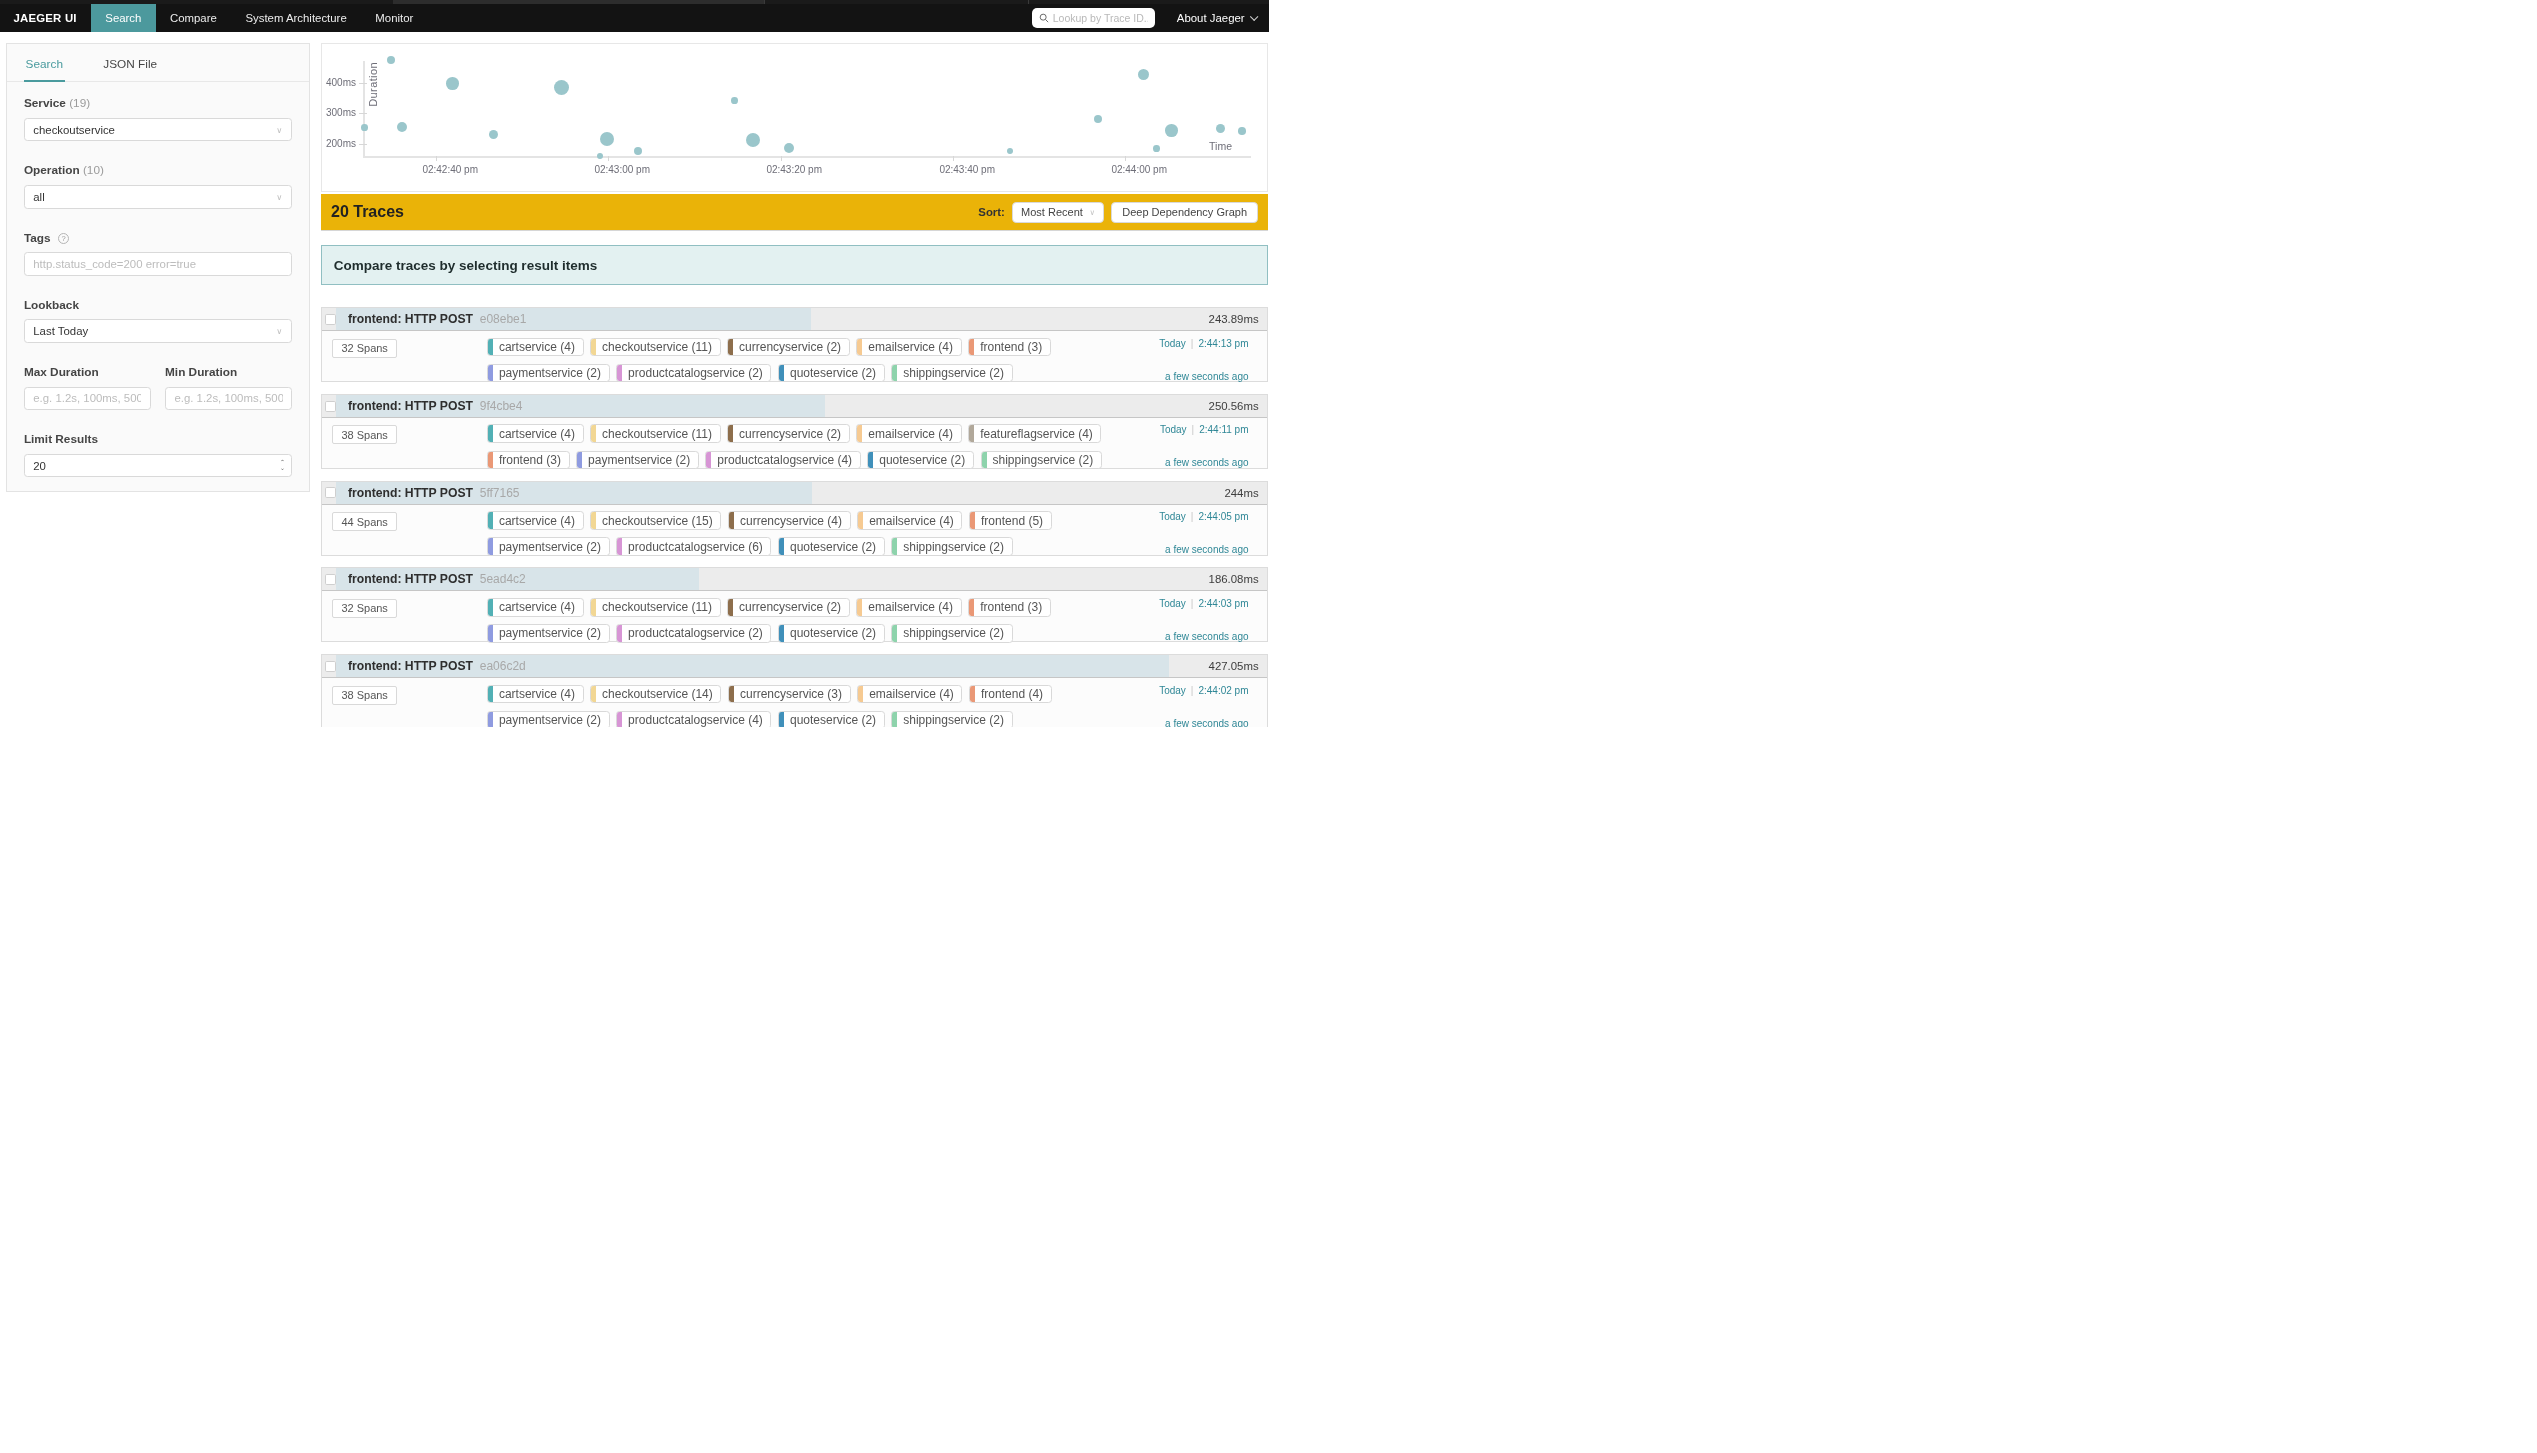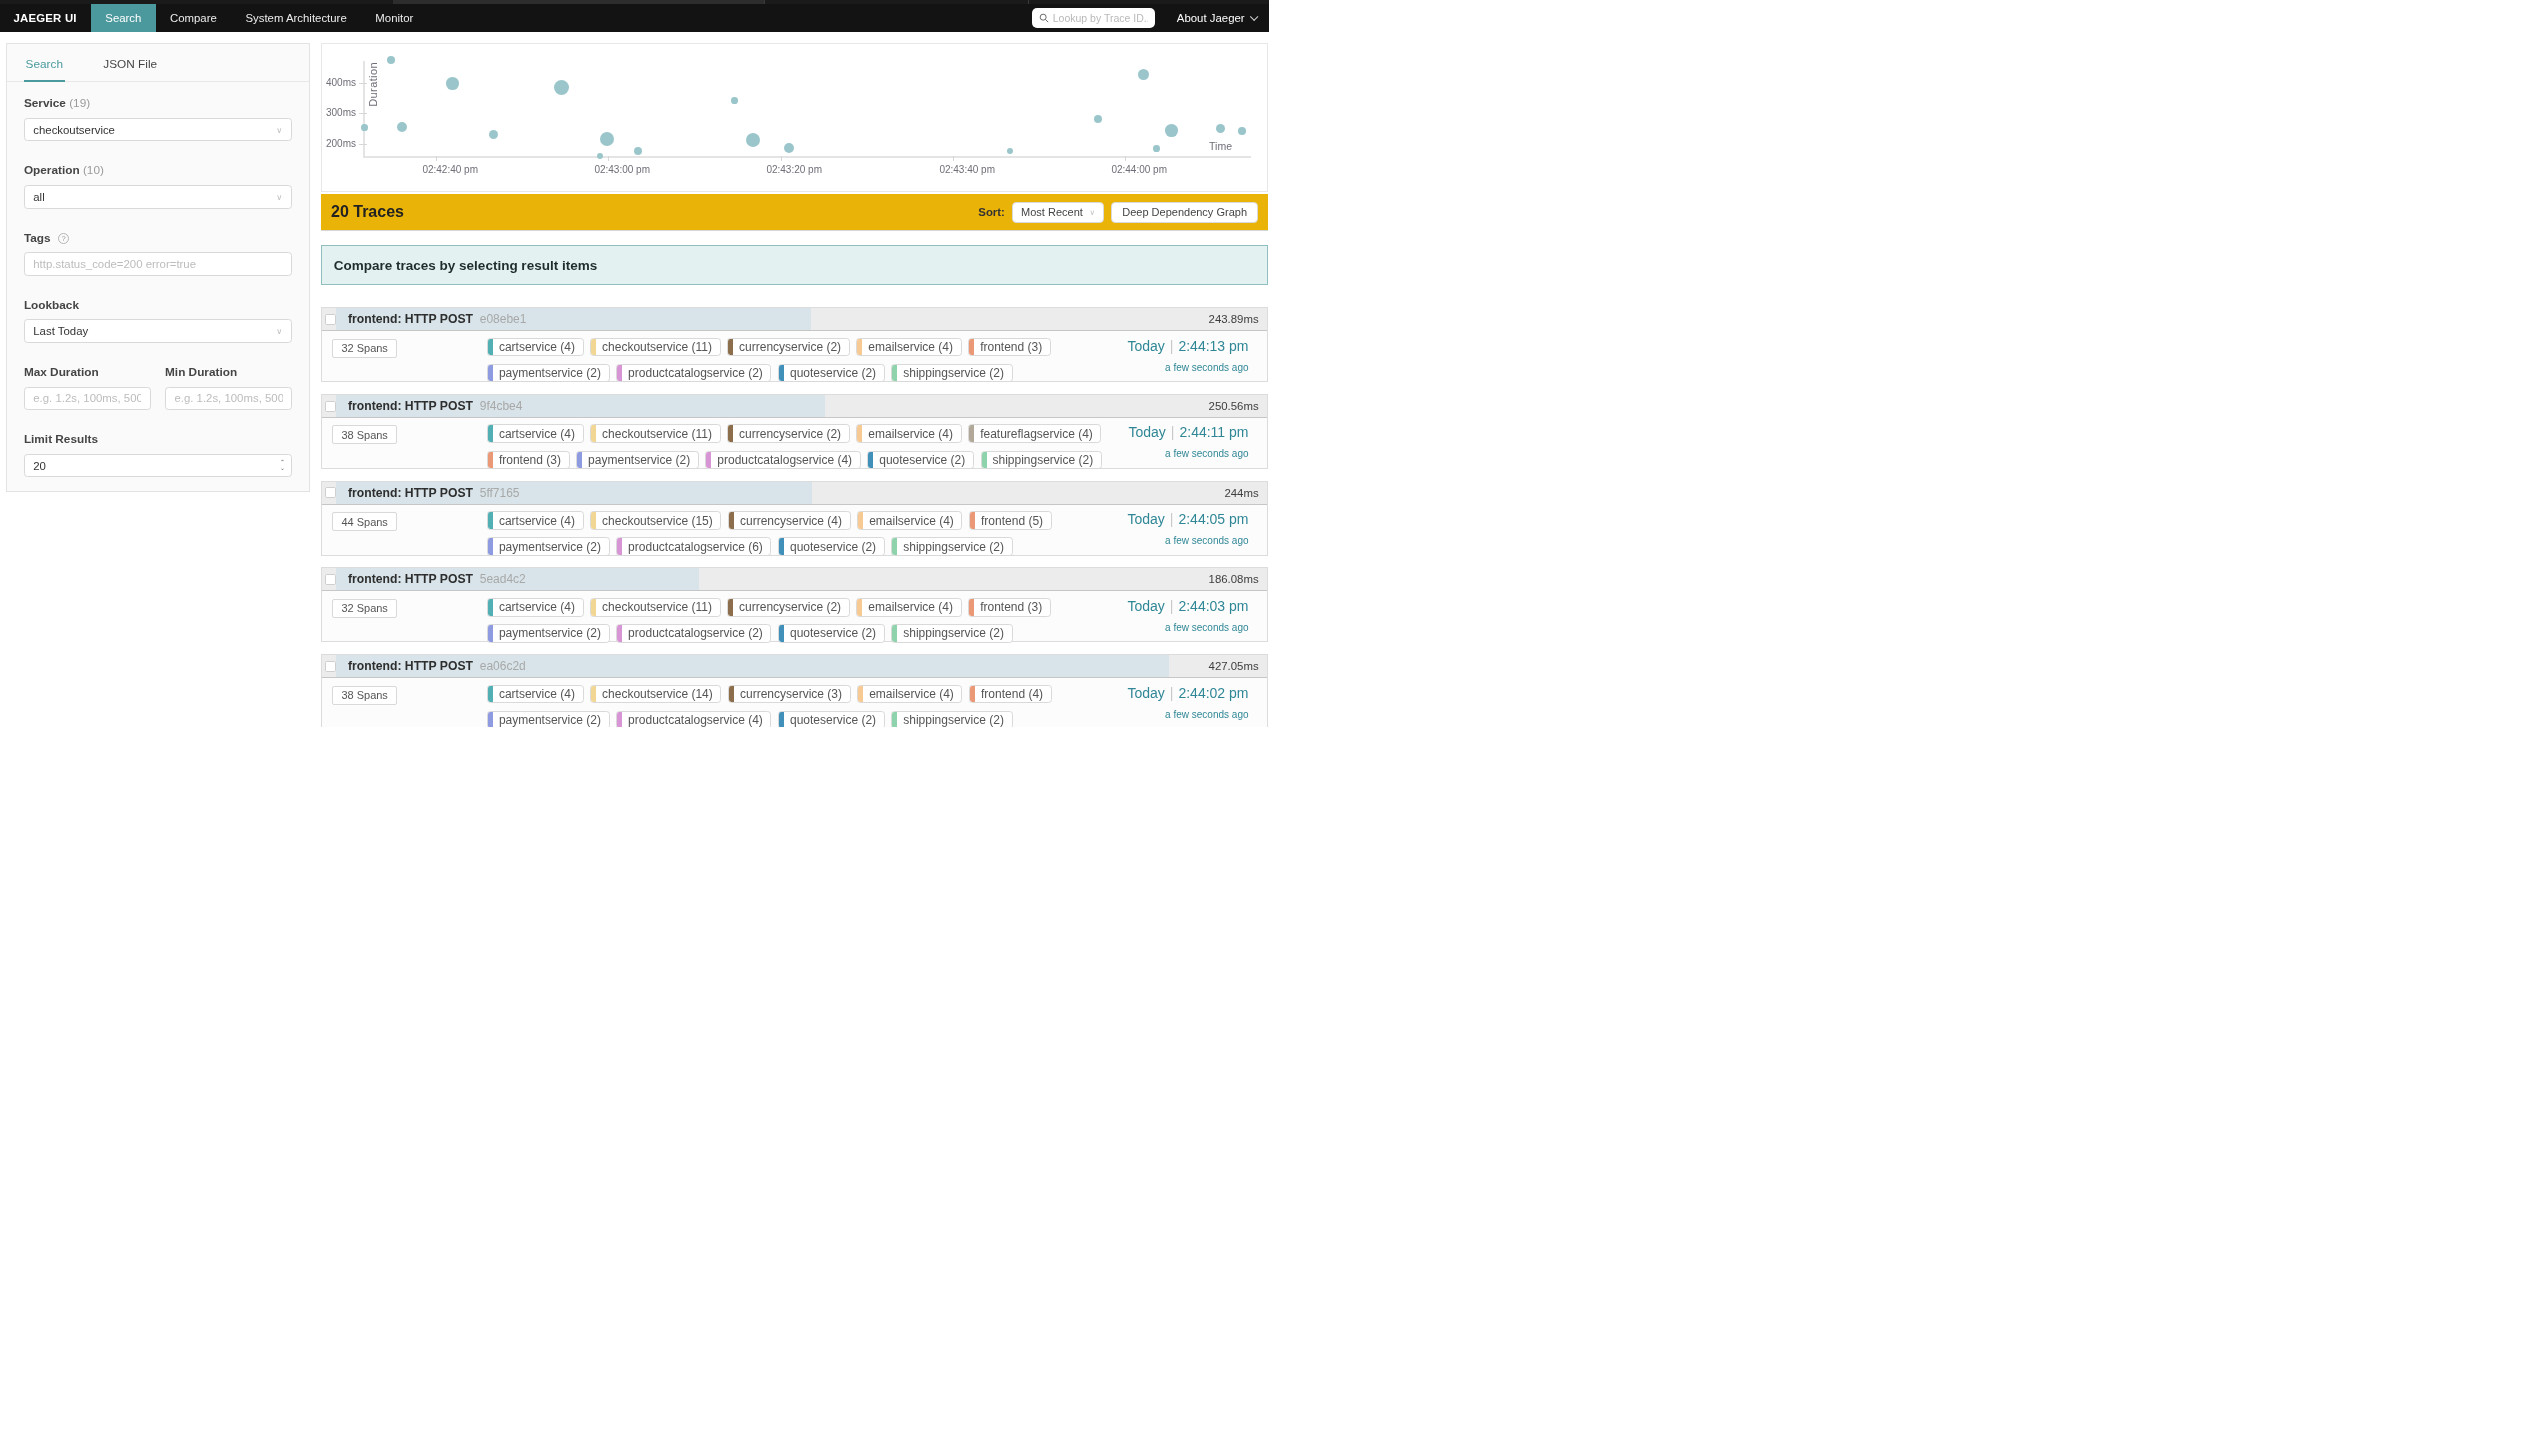--- a/index.html
+++ b/index.html
@@ -105,23 +105,23 @@
   .tc-body { position:relative; height:50px; }
   .tc-spans { position:absolute; left:10px; top:7.6px; background:#fff; border:0.8px solid #d9d9d9;
     border-radius:2px; padding:2.5px 8.4px; font-size:11px; color:#555; }
   .tc-tags { position:absolute; left:165px; top:6.7px; width:660px; display:flex; flex-wrap:wrap;
     column-gap:6.7px; row-gap:7.6px; align-content:flex-start; }
   .tag { display:inline-flex; align-items:stretch; background:#fff; border:0.8px solid #d9d9d9;
     border-radius:3.4px; overflow:hidden; height:18.5px; }
   .tag i { width:5px; flex:0 0 auto; }
   .tag .tag-label { display:flex; align-items:center; padding:0 7.6px 0 5.9px; font-size:12px; color:#555; font-style:normal; }
   .tc-when { position:absolute; right:18.5px; top:6.7px; text-align:right; }
-  .tc-date-row { font-size:14px; color:#2f8796; }
+  .tc-date-row { font-size:10px; color:#2f8796; }
   .tc-date-row .sep { color:#c9c9c9; margin:0 5px; }
-  .tc-ago { font-size:10px; color:#2f8796; margin-top:8px; }
+  .tc-ago { font-size:10px; color:#2f8796; margin-top:22px; }
 </style>
 </head>
 <body>
 
 <div class="top-strip">
   <div class="seg" style="left:31%; width:29.2%;"></div>
   <div class="div" style="left:60.2%;"></div>
   <div class="div" style="left:81%;"></div>
 </div>
 

